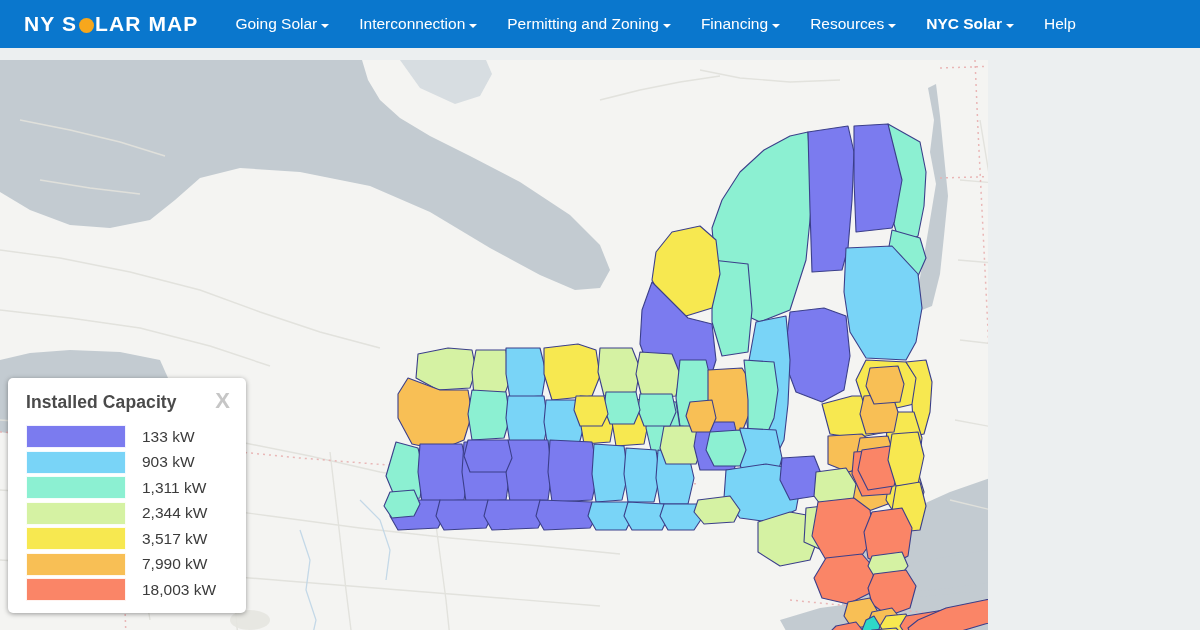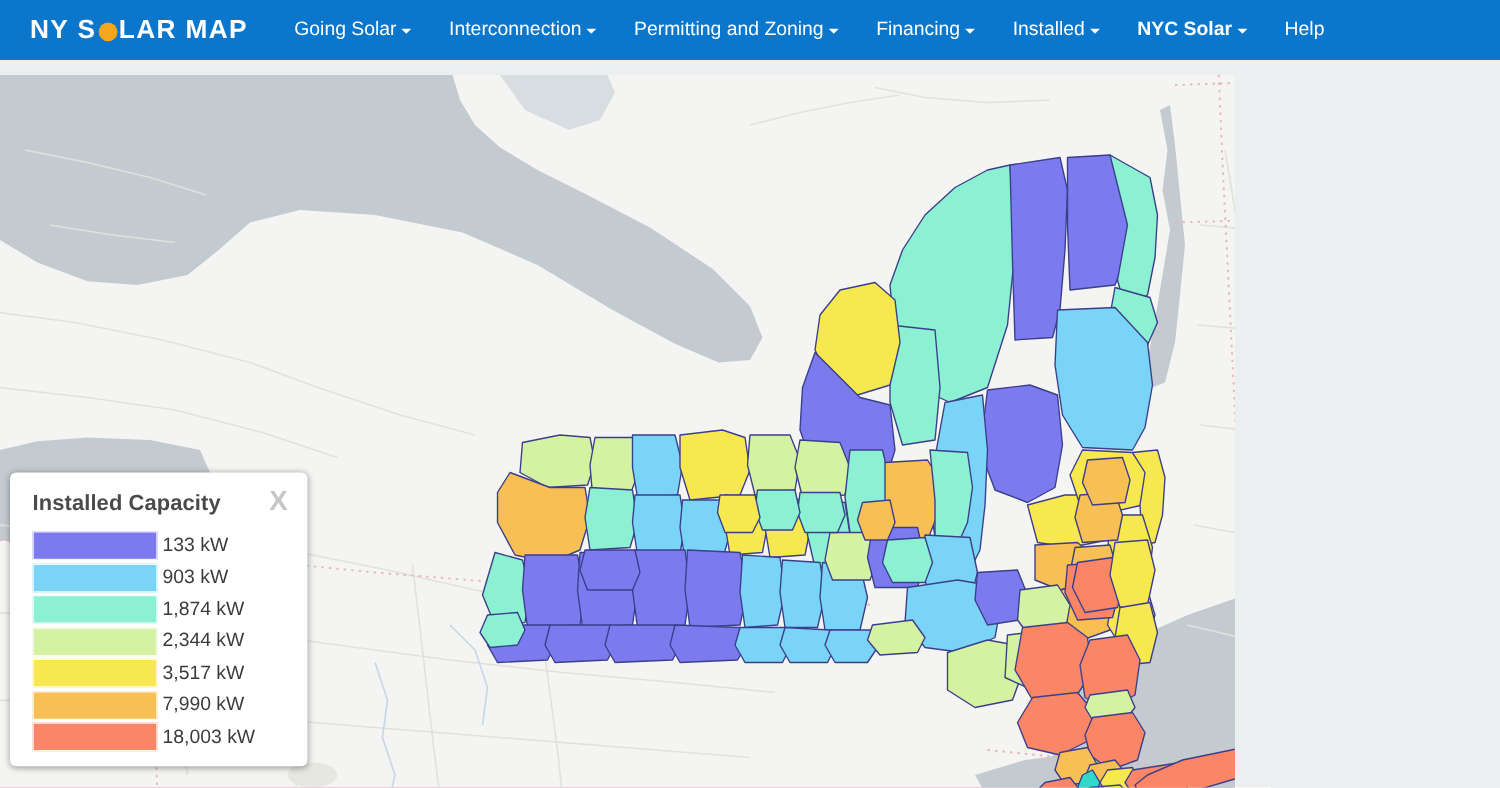--- a/index.html
+++ b/index.html
@@ -106,21 +106,21 @@
     display: flex; align-items: center;
     height: 25.5px;
     padding-left: 18px;
   }
   .legend-swatch {
     width: 100px; height: 23px;
     border: 1px solid rgba(255,255,255,0.9);
     flex: none;
   }
   .legend-label {
-    margin-left: 4px;
+    margin-left: 16px;
     font-size: 15.5px;
     color: #3b3b3b;
     white-space: nowrap;
   }
 </style>
 </head>
 <body>
 
 <div id="app">
 
@@ -128,21 +128,21 @@
     <div id="brand">
       <span>NY S</span>
         <span class="sun-o"></span>
         <span>LAR MAP</span>
     </div>
     <nav id="mainnav">
         <a class="navitem"><span>Going Solar</span><span class="caret"></span></a>
         <a class="navitem"><span>Interconnection</span><span class="caret"></span></a>
         <a class="navitem"><span>Permitting and Zoning</span><span class="caret"></span></a>
         <a class="navitem"><span>Financing</span><span class="caret"></span></a>
-        <a class="navitem"><span>Installed</span><span class="caret"></span></a>
+        <a class="navitem"><span>Resources</span><span class="caret"></span></a>
         <a class="navitem italic"><span>NYC Solar</span><span class="caret"></span></a>
         <a class="navitem"><span>Help</span></a>
       </nav>
   </div>
 
   <div id="map-wrap">
 
     <svg id="basemap" viewBox="0 0 1200 578" preserveAspectRatio="none">
       <rect x="0" y="0" width="1200" height="578" fill="#f4f4f2"></rect>
 
@@ -400,21 +400,21 @@
           <div class="legend-row">
             <div class="legend-swatch" style="background: rgb(123, 123, 239);"></div>
             <div class="legend-label">133 kW</div>
           </div>
           <div class="legend-row">
             <div class="legend-swatch" style="background: rgb(121, 212, 247);"></div>
             <div class="legend-label">903 kW</div>
           </div>
           <div class="legend-row">
             <div class="legend-swatch" style="background: rgb(140, 240, 210);"></div>
-            <div class="legend-label">1,874 kW</div>
+            <div class="legend-label">1,311 kW</div>
           </div>
           <div class="legend-row">
             <div class="legend-swatch" style="background: rgb(213, 242, 163);"></div>
             <div class="legend-label">2,344 kW</div>
           </div>
           <div class="legend-row">
             <div class="legend-swatch" style="background: rgb(247, 232, 80);"></div>
             <div class="legend-label">3,517 kW</div>
           </div>
           <div class="legend-row">

